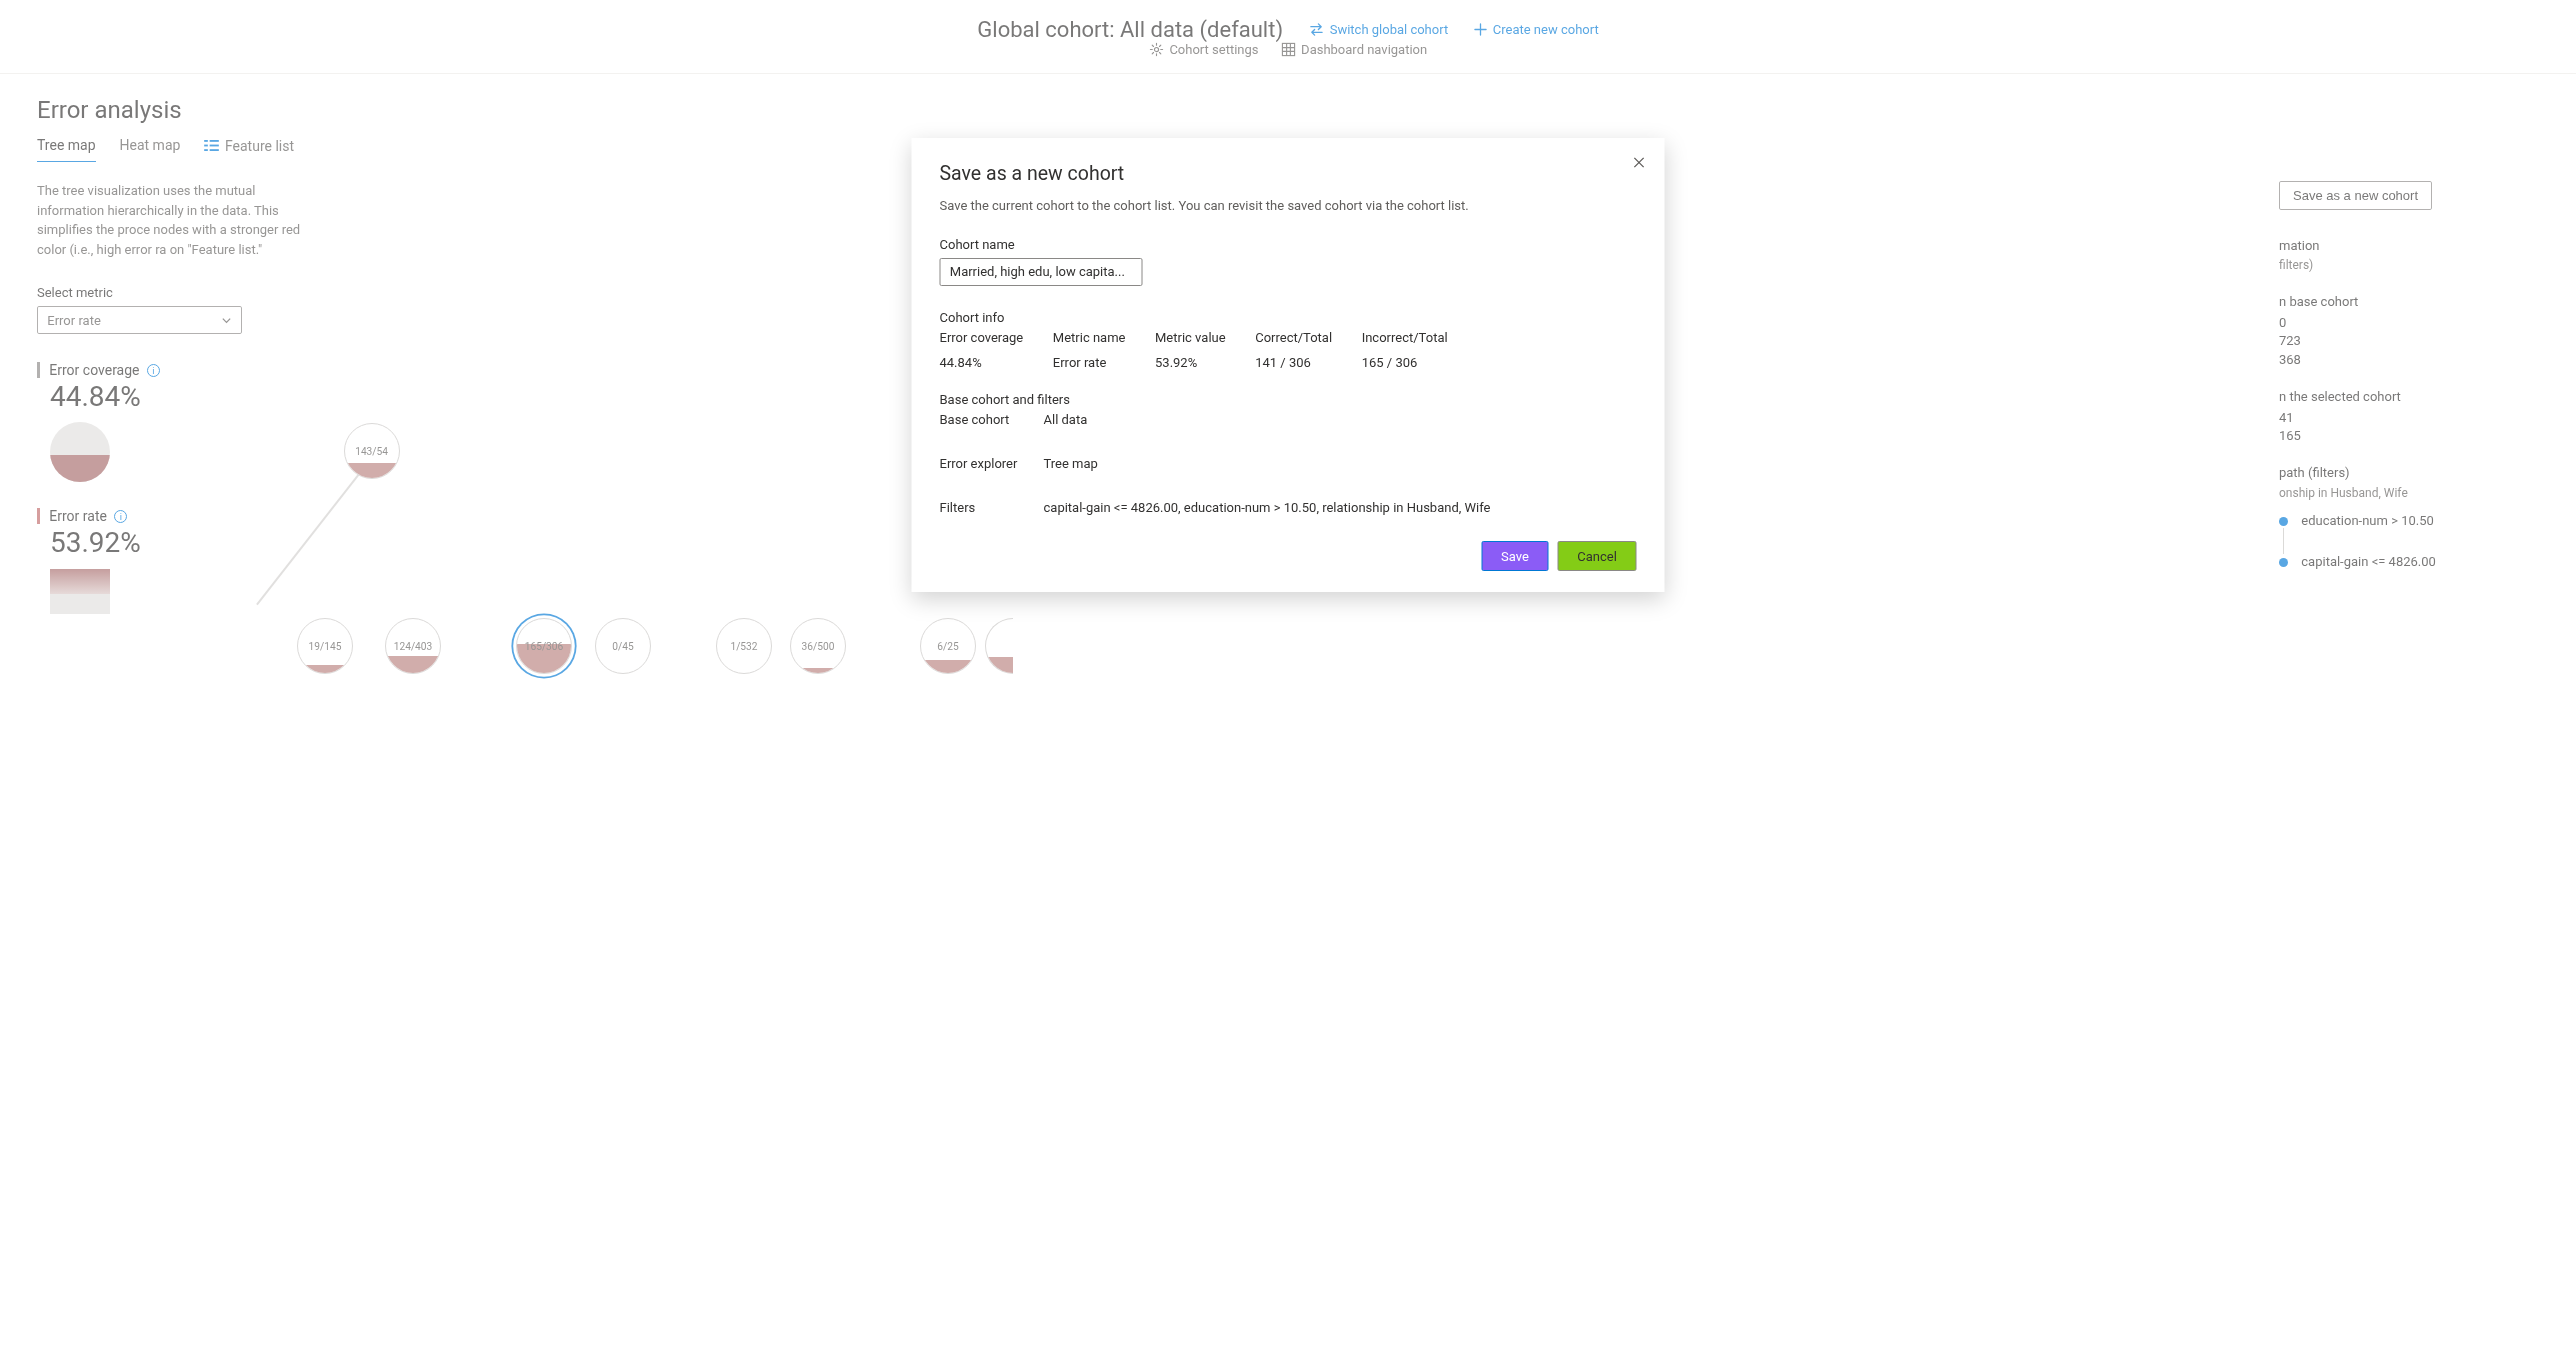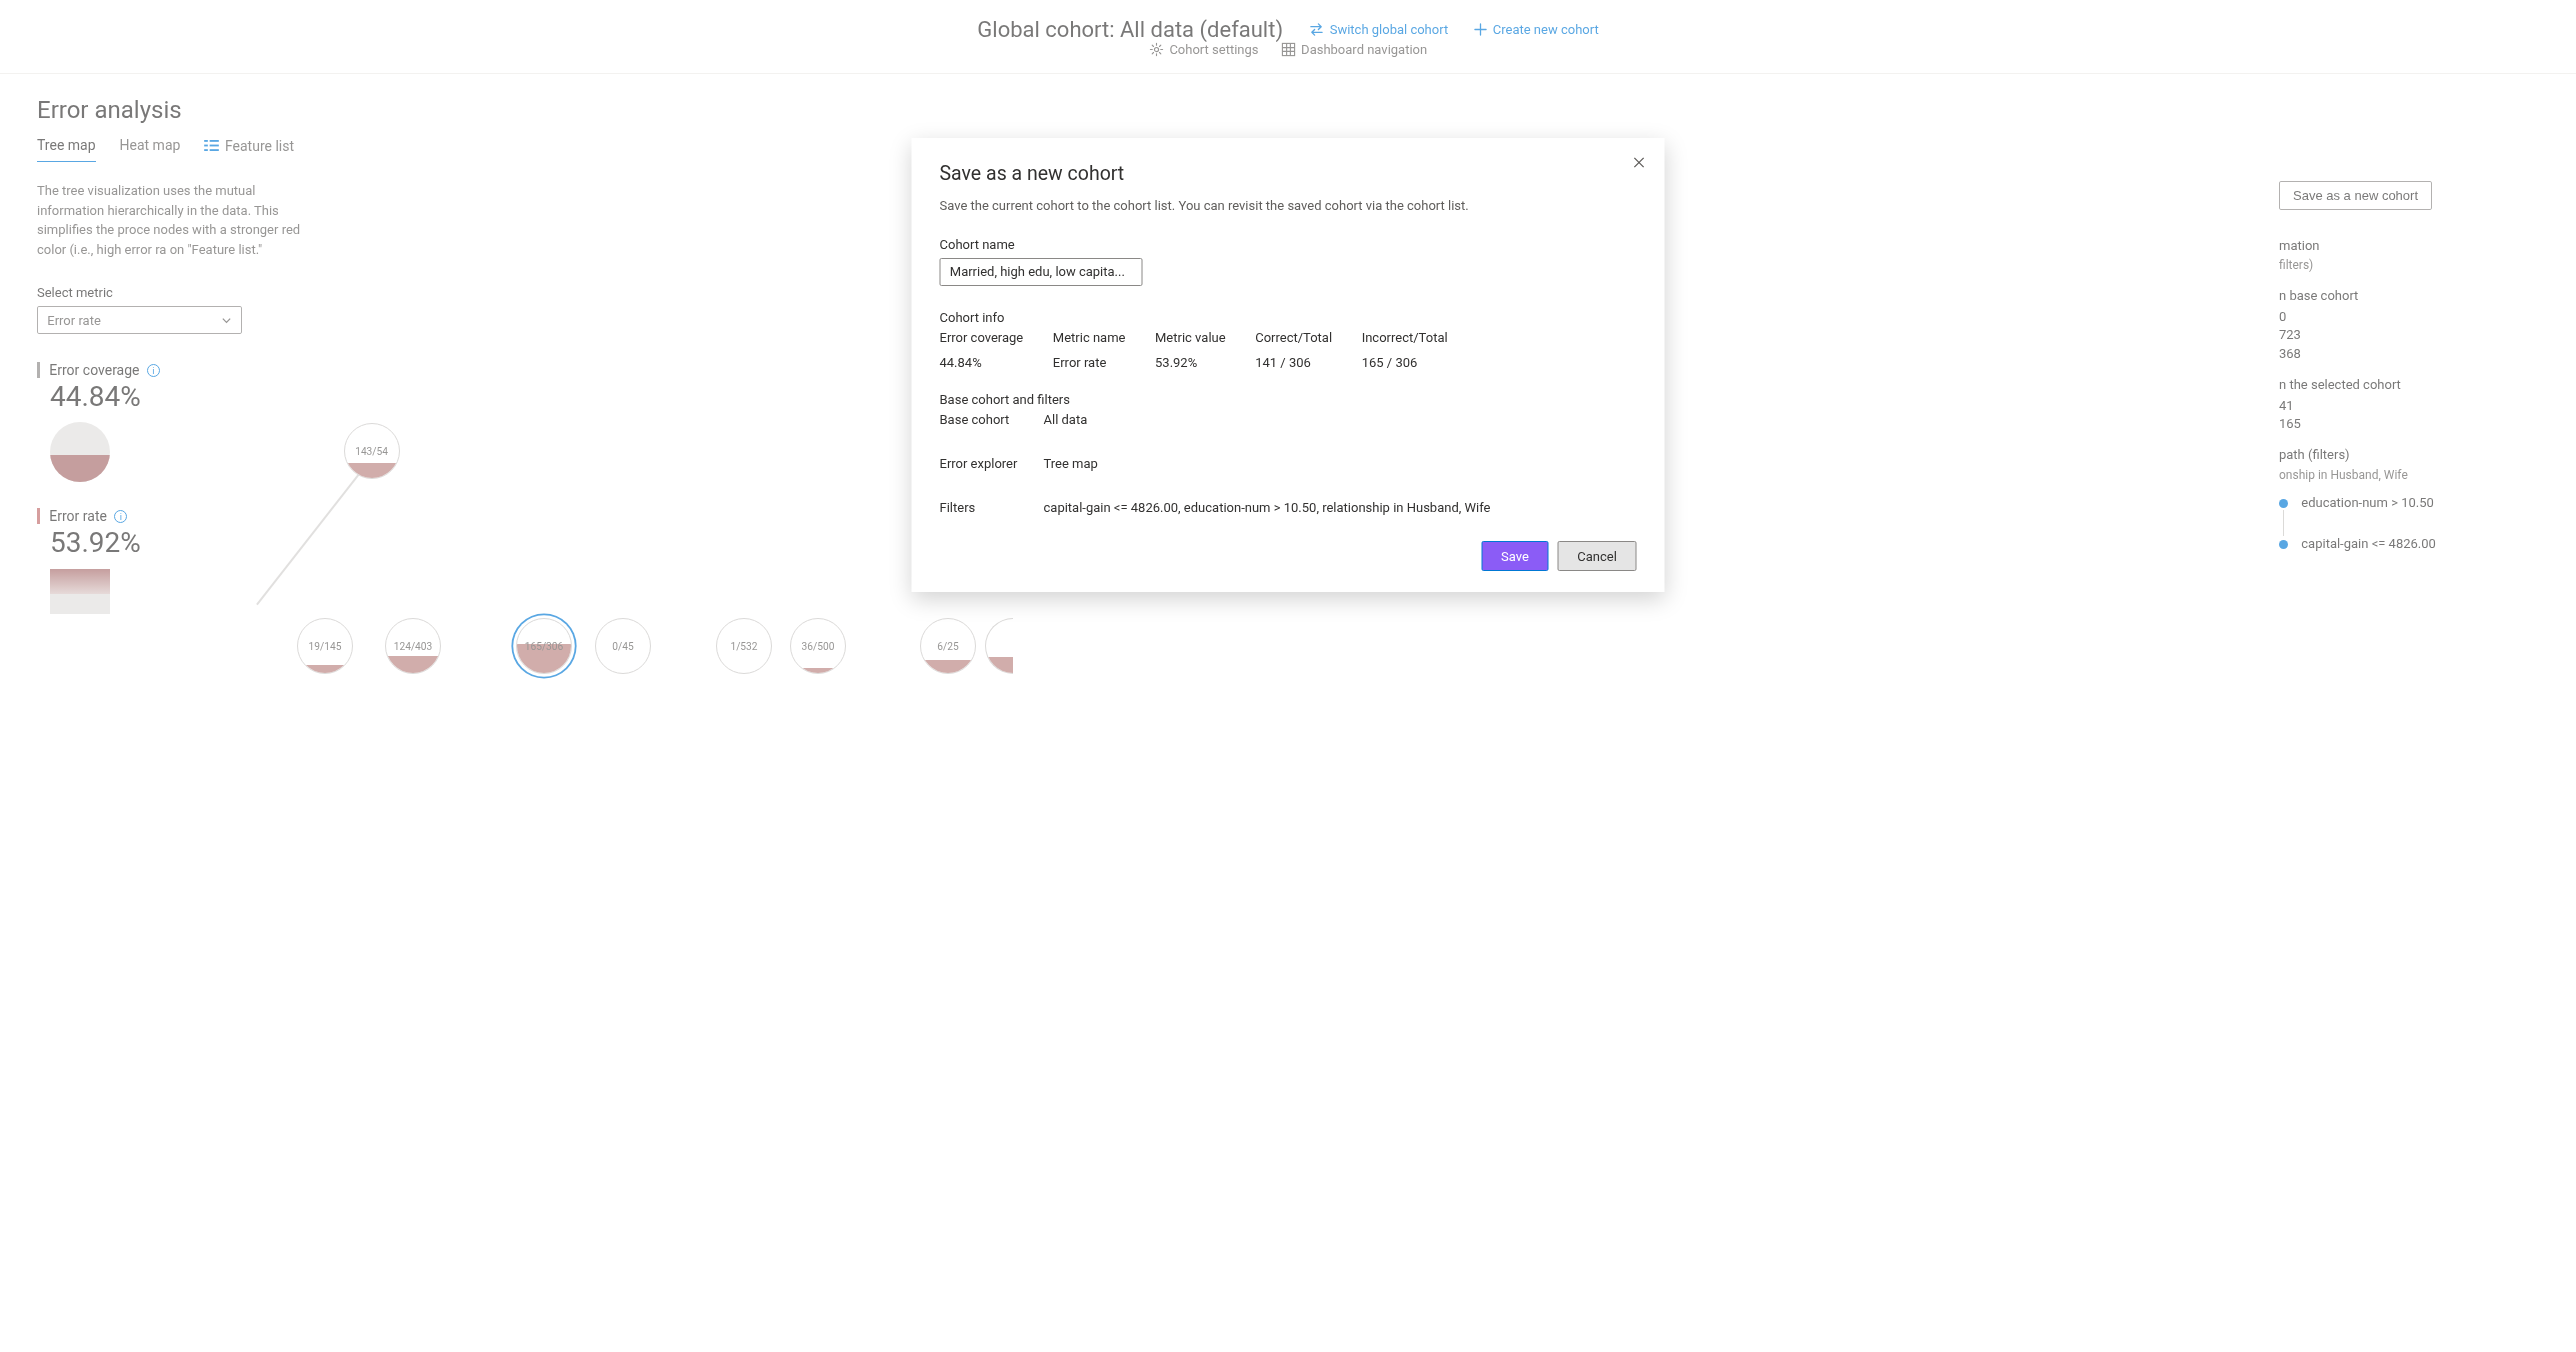--- a/index.html
+++ b/index.html
@@ -224,21 +224,21 @@
     margin-bottom: 5.6px;
   }
   .info-sub { color: #605e5c; font-size: 12px; margin-bottom: 13px; }
   .info-line {
     font-size: 13px;
     margin-bottom: 3.7px;
     display: flex;
     gap: 5.6px;
   }
   .info-val { color: #323130; }
-  .section-gap { margin-top: 16px; }
+  .section-gap { margin-top: 22px; }
   .path-bullet {
     width: 9.3px; height: 9.3px;
     background: #0078d4;
     border-radius: 50%;
     flex-shrink: 0;
     margin-top: 3.7px;
   }
   .path-conn {
     width: 0.9px;
     height: 26px;
@@ -336,21 +336,21 @@
     border-radius: 1.9px;
     cursor: pointer;
     font-family: inherit;
   }
   .btn-primary {
     background: #8b5cf6;
     color: #fff;
     border: 0.9px solid #0078d4;
   }
   .btn-secondary {
-    background: #e5e5e5;
+    background: #84cc16;
     color: #323130;
     border: 0.9px solid #8a8886;
   }
 </style>
 </head>
 <body>
 
 <div class="topbar">
   <div class="topbar-left">
     <div class="topbar-title">Global cohort: All data (default)</div>

